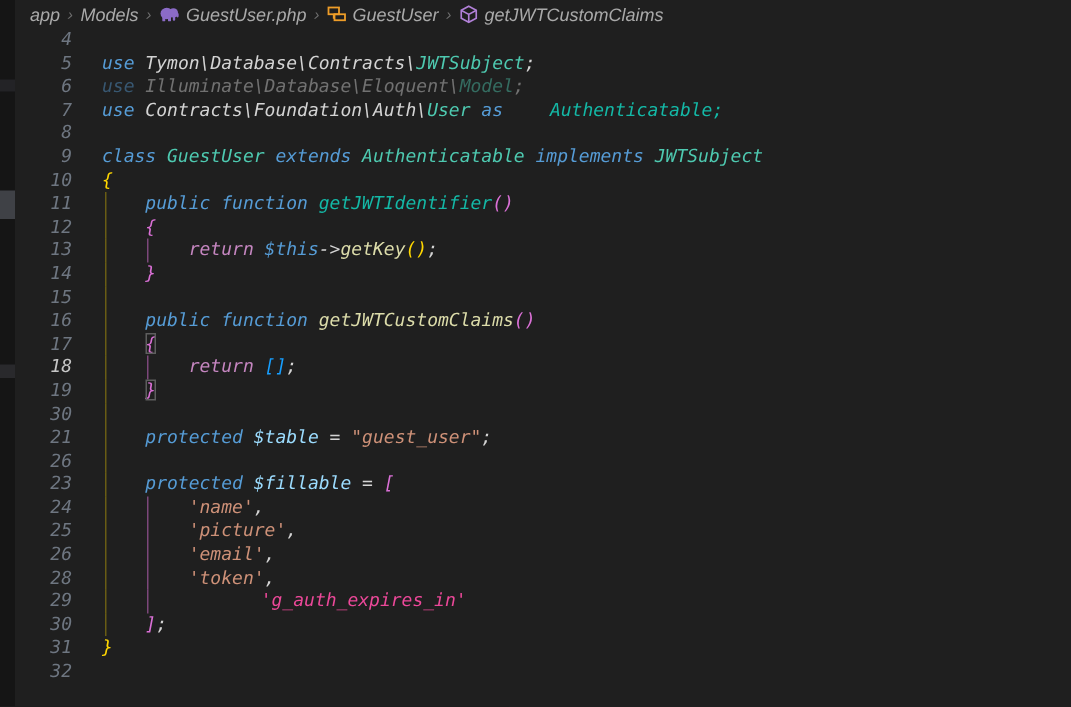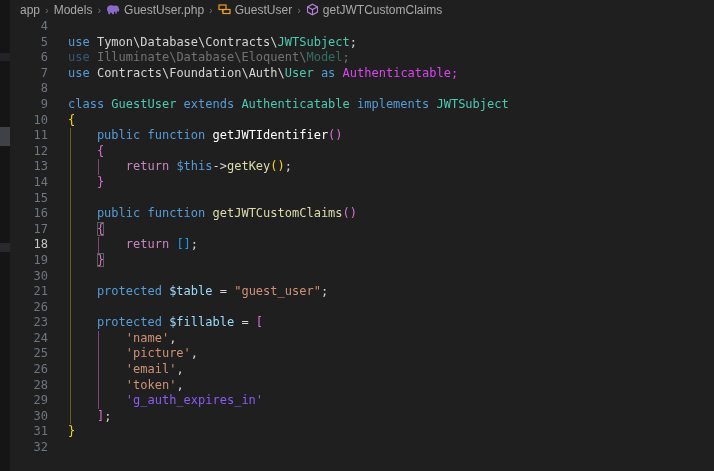--- a/index.html
+++ b/index.html
@@ -6,21 +6,21 @@
   body{width:714px;height:471px;overflow:hidden;position:relative;
        font-family:"Liberation Sans",sans-serif;}
 
   
   .left-strip{position:absolute;left:0;top:0;width:10px;height:471px;background:#151515;}
   .left-strip .blk{position:absolute;left:0;width:10px;}
   .blk1{top:53px;height:8px;background:#232326;}
   .blk2{top:127px;height:19px;background:#3f4146;}
   .blk3{top:243px;height:9px;background:#29292c;}
 
-  .main{position:absolute;left:10px;top:0;width:704px;height:471px;background:#1f1f1f;}
+  .main{position:absolute;left:10px;top:0;width:704px;height:471px;background:#1f1f1f;font-style:italic;}
 
   
   .breadcrumb{height:19px;display:flex;align-items:center;padding-left:10px;
               font-size:12px;color:#a9a9a9;white-space:nowrap;}
   .crumb{display:flex;align-items:center;gap:4px;cursor:pointer;}
   .crumb-sep{color:#6e6e6e;margin:0 5px;font-size:11px;}
   .crumb svg{display:block;}
 
   
   .editor{position:absolute;top:19px;left:0;right:0;bottom:0;}
@@ -98,37 +98,37 @@
         <div class="code-line">
           <div class="gutter">5</div>
           <div class="content"><span class="tok" style="color: rgb(86, 156, 214);">use</span><span class="tok" style="color: rgb(212, 212, 212);"> Tymon\Database\Contracts\</span><span class="tok" style="color: rgb(78, 201, 176);">JWTSubject</span><span class="tok" style="color: rgb(212, 212, 212);">;</span></div>
         </div>
         <div class="code-line">
           <div class="gutter">6</div>
           <div class="content dim"><span class="tok" style="color: rgb(86, 156, 214);">use</span><span class="tok" style="color: rgb(212, 212, 212);"> Illuminate\Database\Eloquent\</span><span class="tok" style="color: rgb(78, 201, 176);">Model</span><span class="tok" style="color: rgb(212, 212, 212);">;</span></div>
         </div>
         <div class="code-line">
           <div class="gutter">7</div>
-          <div class="content"><span class="tok" style="color: rgb(86, 156, 214);">use</span><span class="tok" style="color: rgb(212, 212, 212);"> Contracts\Foundation\Auth\</span><span class="tok" style="color: rgb(78, 201, 176);">User</span><span class="tok" style="color: rgb(86, 156, 214);"> as</span><span class="tok" style="color: #d946ef;"> Authenticatable;</span></div>
+          <div class="content"><span class="tok" style="color: rgb(86, 156, 214);">use</span><span class="tok" style="color: rgb(212, 212, 212);"> Contracts\Foundation\Auth\</span><span class="tok" style="color: rgb(78, 201, 176);">User</span><span class="tok" style="color: rgb(86, 156, 214);"> as</span><span class="tok" style="color: #14b8a6; margin-left: 24px;"> Authenticatable;</span></div>
         </div>
         <div class="code-line">
           <div class="gutter">8</div>
           <div class="content"></div>
         </div>
         <div class="code-line">
           <div class="gutter">9</div>
           <div class="content"><span class="tok" style="color: rgb(86, 156, 214);">class</span><span class="tok" style="color: rgb(78, 201, 176);"> GuestUser</span><span class="tok" style="color: rgb(86, 156, 214);"> extends</span><span class="tok" style="color: rgb(78, 201, 176);"> Authenticatable</span><span class="tok" style="color: rgb(86, 156, 214);"> implements</span><span class="tok" style="color: rgb(78, 201, 176);"> JWTSubject</span></div>
         </div>
         <div class="code-line">
           <div class="gutter">10</div>
           <div class="content"><span class="tok" style="color: rgb(255, 215, 0);">{</span></div>
         </div>
         <div class="code-line">
           <div class="gutter">11</div>
-          <div class="content"><span class="guide g1"></span><span class="tok" style="color: rgb(86, 156, 214);">    public</span><span class="tok" style="color: rgb(86, 156, 214);"> function</span><span class="tok" style="color: #ffffff;"> getJWTIdentifier</span><span class="tok" style="color: rgb(218, 112, 214);">()</span></div>
+          <div class="content"><span class="guide g1"></span><span class="tok" style="color: rgb(86, 156, 214);">    public</span><span class="tok" style="color: rgb(86, 156, 214);"> function</span><span class="tok" style="color: #14b8a6;"> getJWTIdentifier</span><span class="tok" style="color: rgb(218, 112, 214);">()</span></div>
         </div>
         <div class="code-line">
           <div class="gutter">12</div>
           <div class="content"><span class="guide g1"></span><span class="tok" style="color: rgb(212, 212, 212);">    </span><span class="tok" style="color: rgb(218, 112, 214);">{</span></div>
         </div>
         <div class="code-line">
           <div class="gutter">13</div>
           <div class="content"><span class="guide g1"></span><span class="guide g2"></span><span class="tok" style="color: rgb(212, 212, 212);">        </span><span class="tok" style="color: rgb(197, 134, 192);">return</span><span class="tok" style="color: rgb(86, 156, 214);"> $this</span><span class="tok" style="color: rgb(212, 212, 212);">-&gt;</span><span class="tok" style="color: rgb(220, 220, 170);">getKey</span><span class="tok" style="color: rgb(255, 215, 0);">()</span><span class="tok" style="color: rgb(212, 212, 212);">;</span></div>
         </div>
         <div class="code-line">
@@ -182,21 +182,21 @@
         <div class="code-line">
           <div class="gutter">26</div>
           <div class="content"><span class="guide g1"></span><span class="guide g2"></span><span class="tok" style="color: rgb(212, 212, 212);">        </span><span class="tok" style="color: rgb(206, 145, 120);">'email'</span><span class="tok" style="color: rgb(212, 212, 212);">,</span></div>
         </div>
         <div class="code-line">
           <div class="gutter">28</div>
           <div class="content"><span class="guide g1"></span><span class="guide g2"></span><span class="tok" style="color: rgb(212, 212, 212);">        </span><span class="tok" style="color: rgb(206, 145, 120);">'token'</span><span class="tok" style="color: rgb(212, 212, 212);">,</span></div>
         </div>
         <div class="code-line">
           <div class="gutter">29</div>
-          <div class="content"><span class="guide g1"></span><span class="guide g2"></span><span class="tok" style="color: rgb(212, 212, 212);">        </span><span class="tok" style="color: #8b5cf6;">'g_auth_expires_in'</span></div>
+          <div class="content"><span class="guide g1"></span><span class="guide g2"></span><span class="tok" style="color: rgb(212, 212, 212);">        </span><span class="tok" style="color: #ec4899; margin-left: 48px;">'g_auth_expires_in'</span></div>
         </div>
         <div class="code-line">
           <div class="gutter">30</div>
           <div class="content"><span class="guide g1"></span><span class="tok" style="color: rgb(212, 212, 212);">    </span><span class="tok" style="color: rgb(218, 112, 214);">]</span><span class="tok" style="color: rgb(212, 212, 212);">;</span></div>
         </div>
         <div class="code-line">
           <div class="gutter">31</div>
           <div class="content"><span class="tok" style="color: rgb(255, 215, 0);">}</span></div>
         </div>
         <div class="code-line">

